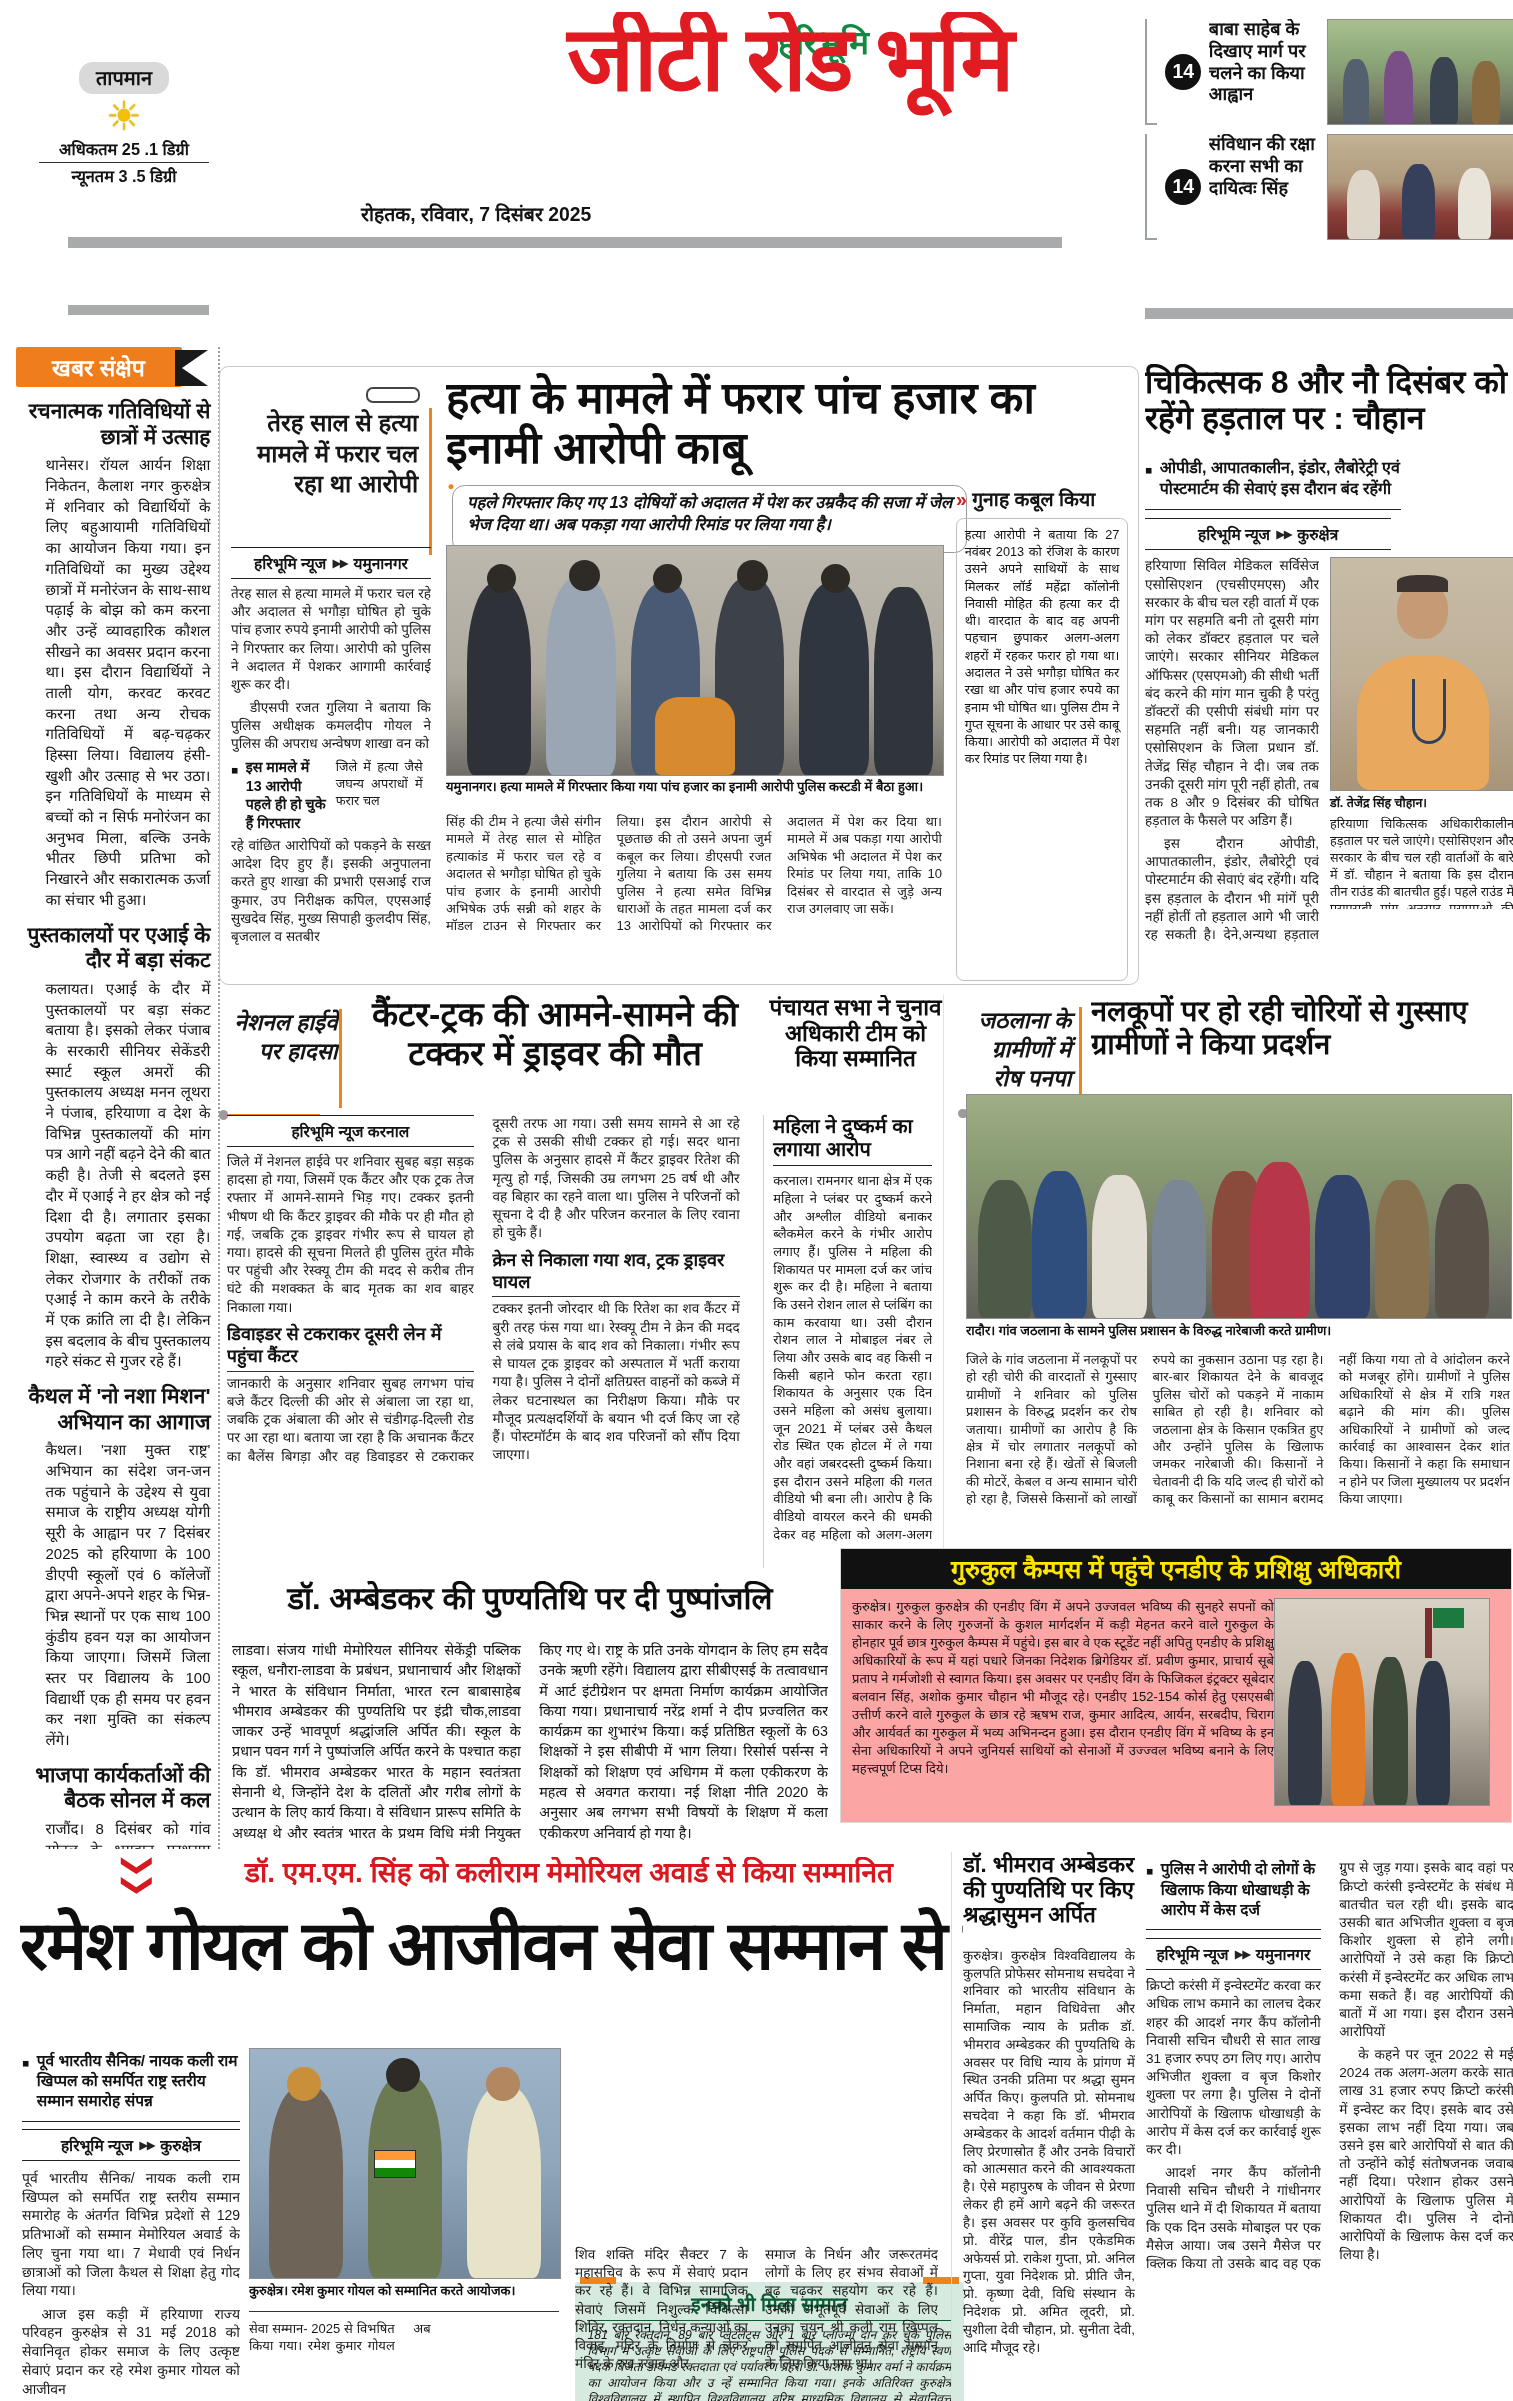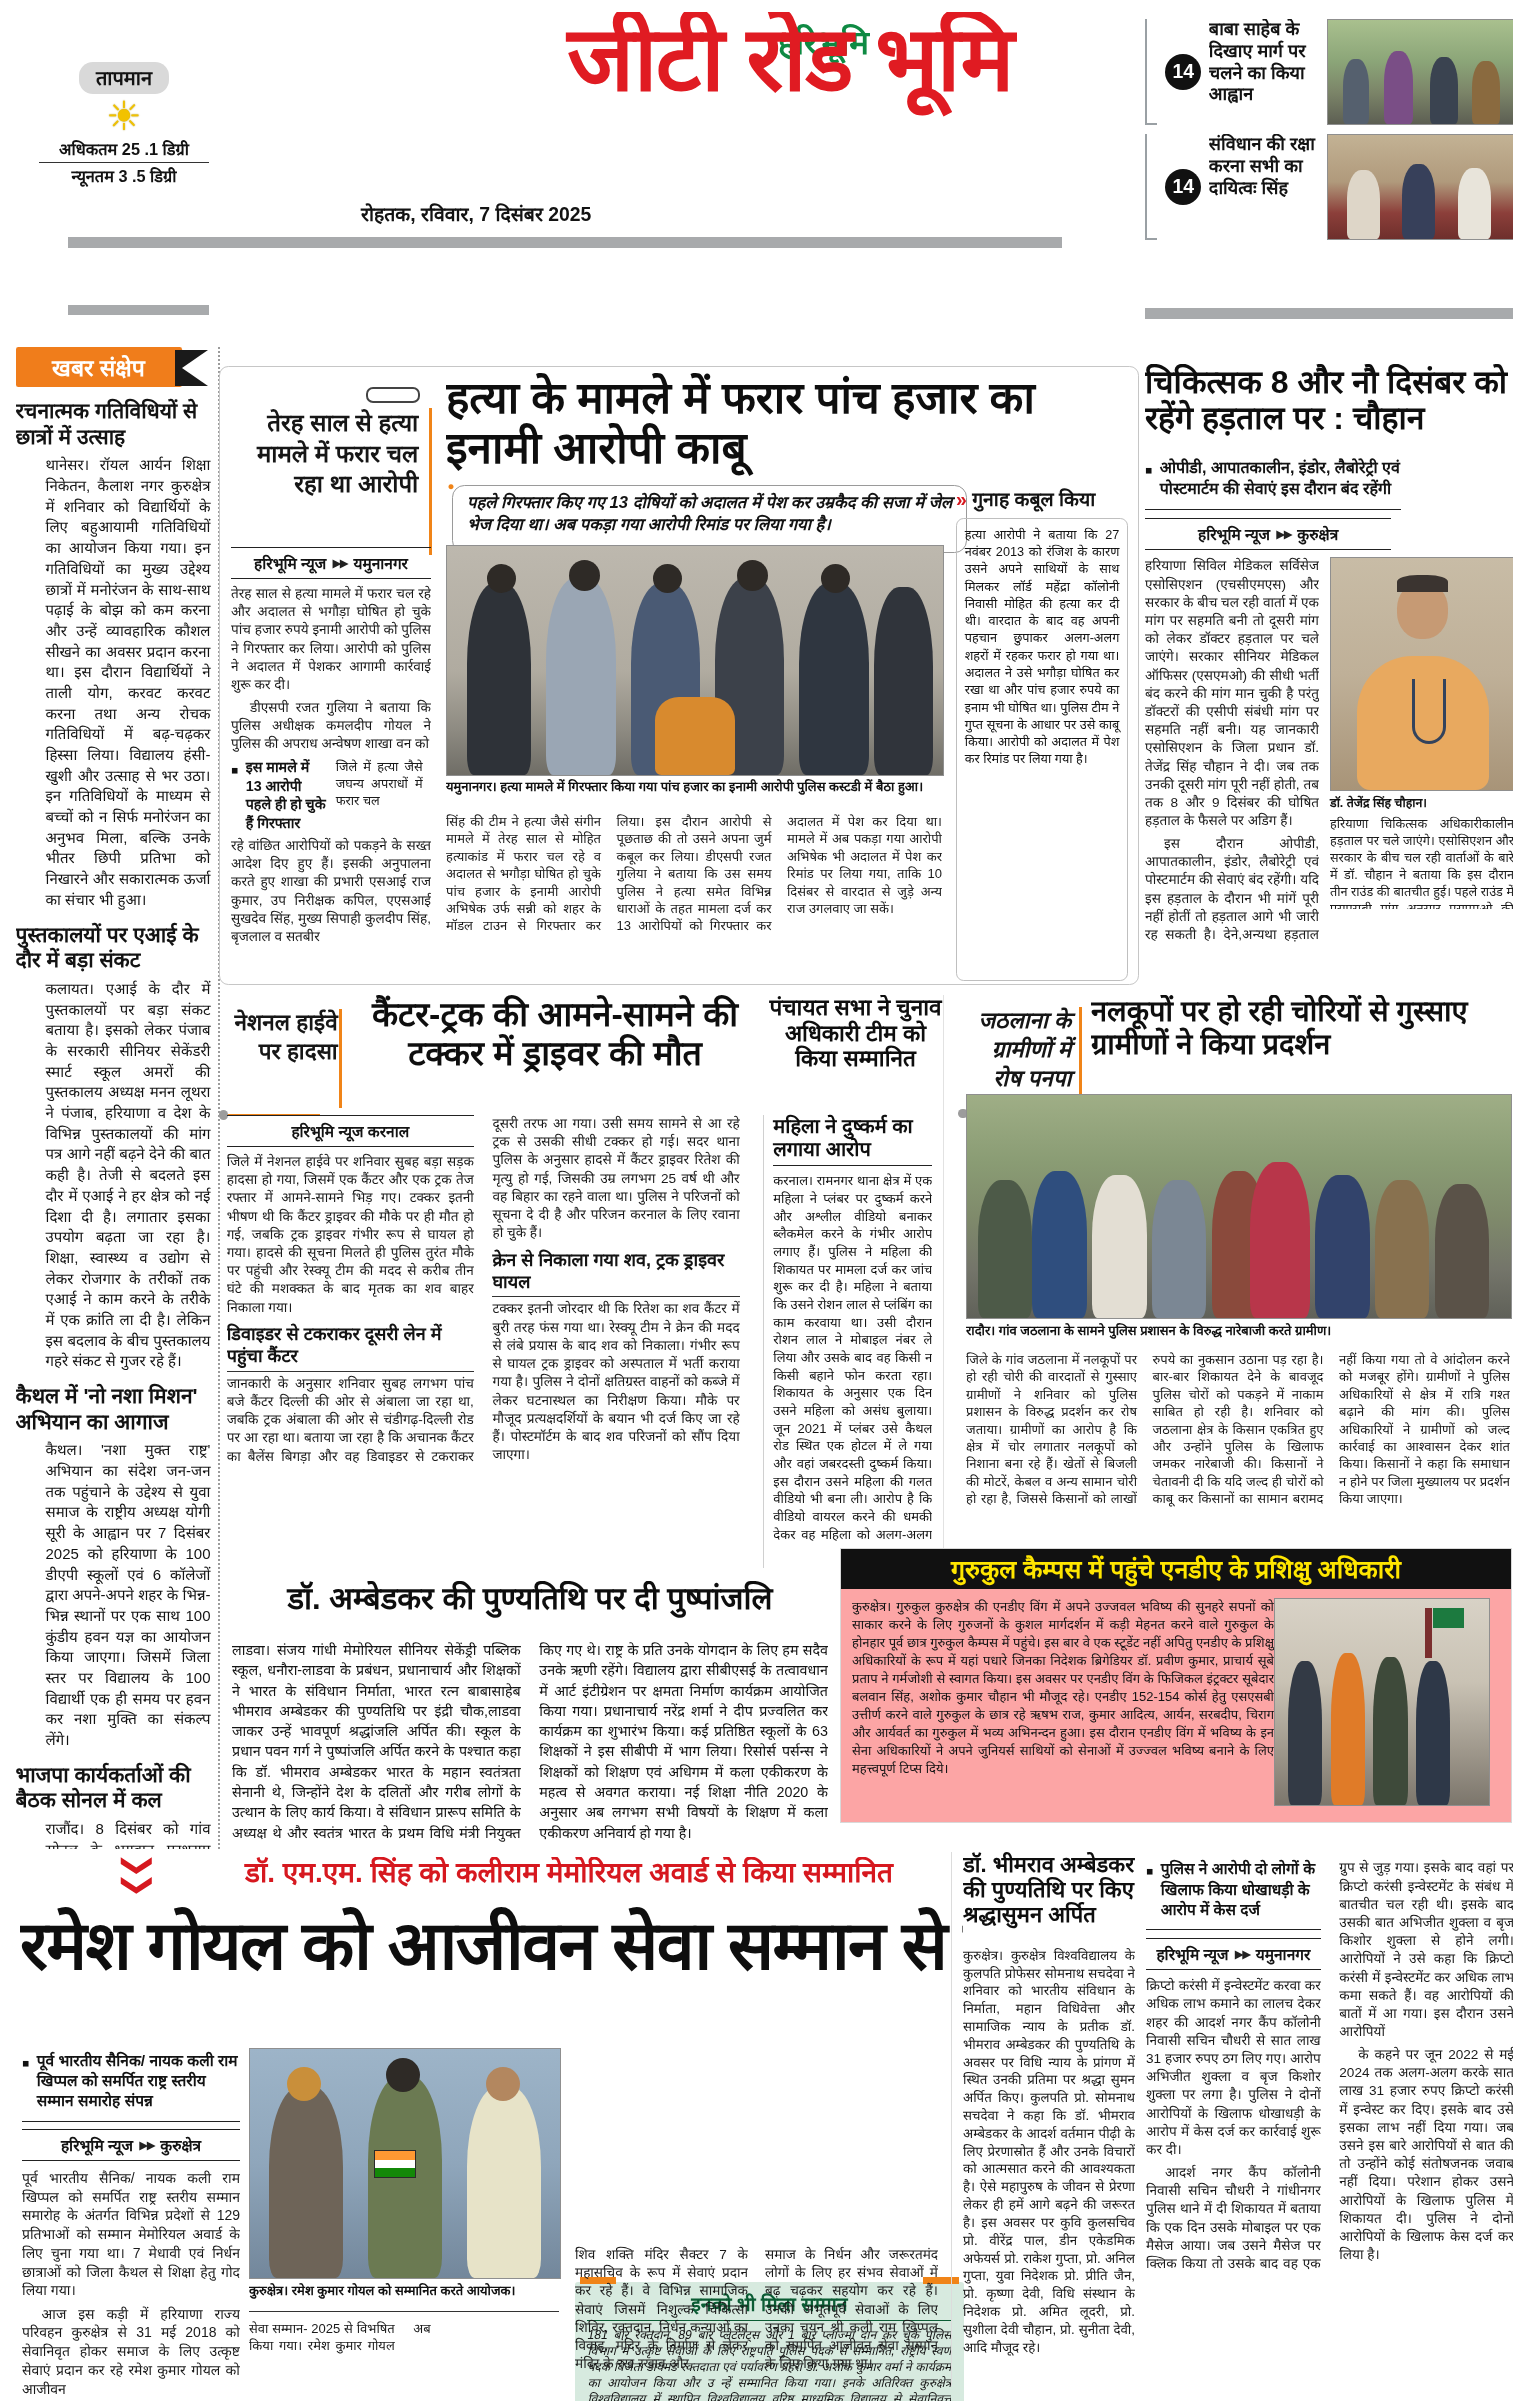--- a/index.html
+++ b/index.html
@@ -28,21 +28,21 @@
   .capsule{display:inline-block;width:50px;height:12.4px;border:2.3px solid #444;border-radius:7px;background:#fff;}
   h4.subhd{font-weight:800;font-size:18px;margin:7.7px 0 3.1px 0;line-height:1.2;
            border-bottom:1.5px solid #333;padding-bottom:3.1px;text-indent:0;}
   .cols2{column-count:2;column-gap:18.6px;}
   .cols3{column-count:3;column-gap:15.5px;}
   .banner{position:relative;background:#f07d1b;color:#fff;font-weight:800;font-size:23px;
           display:flex;align-items:center;justify-content:center;height:40px;border-radius:2.3px;}
   .banner .fold{position:absolute;right:-26px;top:3.1px;width:0;height:0;
           border-top:18.6px solid #1a1a1a;border-right:26px solid transparent;
           border-bottom:18.6px solid #1a1a1a;border-left:7.7px solid #1a1a1a;}
-  .rail-art h3{font-weight:800;font-size:21px;line-height:1.22;margin:11px 0 6.2px 0;}
+  .rail-art h3{font-weight:800;font-size:21px;line-height:1.22;margin:11px 0 6.2px 0;text-align:right;}
   .rail-art .bt{font-size:15px;line-height:1.38;margin-left:30px;}
   .badge14{width:36px;height:36px;border-radius:50%;background:#111;color:#fff;
            display:flex;align-items:center;justify-content:center;font-weight:800;font-size:19.4px;flex:0 0 36px;}
   .brief-txt{font-weight:800;font-size:18px;line-height:1.22;}
   .bracket{border-left:2.3px solid #9aa0a4;border-bottom:2.3px solid #9aa0a4;}
   .greenbox{background:#d7eadf;border-radius:3.1px;position:relative;}
   .greenbox .tab{position:absolute;top:-4.6px;width:36px;height:6.2px;background:#f08418;}
   .chev{color:#d6181f;font-weight:900;}
 </style>
 </head>
@@ -194,21 +194,21 @@
           <div class="abs" style="left:44%;top:52%;width:28px;height:62px;border:3.1px solid #33435c;border-top:none;border-radius:0 0 31px 31px;background:transparent;"></div>
         </div>
         <div class="caption" style="margin-top:4.6px;font-size:12.4px;">डॉ. तेजेंद्र सिंह चौहान।</div>
         <div class="body-t j clip" style="height:93px;margin-top:4.6px;font-size:12.7px;">हरियाणा चिकित्सक अधिकारीकालीन हड़ताल पर चले जाएंगे। एसोसिएशन और सरकार के बीच चल रही वार्ताओं के बारे में डॉ. चौहान ने बताया कि इस दौरान तीन राउंड की बातचीत हुई। पहले राउंड में एसएसबी मांग अनुसार एसएमओ की सीधी भर्ती बंद करने पर सहमति बनी, दूसरे व तीसरे राउंड में एसोसिएशन एवं स्वास्थ्य विभाग के अतिरिक्त मुख्य सचिव सुधीर राजपाल के बीच एसीपी की मांग को लेकर वार्ता हुई परंतु अभिमत सहमत नहीं हुए। गौरतलब है कि हड़ताल के दौरान डॉक्टरों की ओपीडी समेत तमाम सेवाएं दो दिन ठप रहने से मरीजों को भारी परेशानी झेलनी पड़ेगी।</div>
       </div>
     </div>
   </div>
 
   <div class="abs" style="left:219px;top:995px;width:534px;height:573px;">
     <div class="abs" style="left:7.7px;top:14px;width:115px;">
-      <div class="kicker clip" style="font-size:22.5px;border-right:3.1px solid #f08418;padding-right:1px;height:99px;">नेशनल हाईवे पर हादसा</div>
+      <div class="kicker clip" style="font-size:22.5px;font-style:italic;border-right:3.1px solid #f08418;padding-right:1px;height:99px;">नेशनल हाईवे पर हादसा</div>
       <div style="border-bottom:2.3px solid #f08418;width:93px;margin-top:6.2px;position:relative;">
         <span style="position:absolute;left:-7.7px;top:-3.9px;width:9.3px;height:9.3px;border-radius:50%;background:#9c9c9c;display:inline-block;"></span>
       </div>
     </div>
     <div class="abs hl clip" style="left:138px;top:0;width:396px;height:108px;font-size:34px;text-align:center;">कैंटर-ट्रक की आमने-सामने की टक्कर में ड्राइवर की मौत</div>
     <div class="abs cols2 clip" style="left:7.7px;top:120px;width:513px;height:445px;">
       <div class="byline" style="margin-bottom:6.2px;">
         <span>हरिभूमि न्यूज करनाल</span>
       </div>
       <div class="body-t j">

